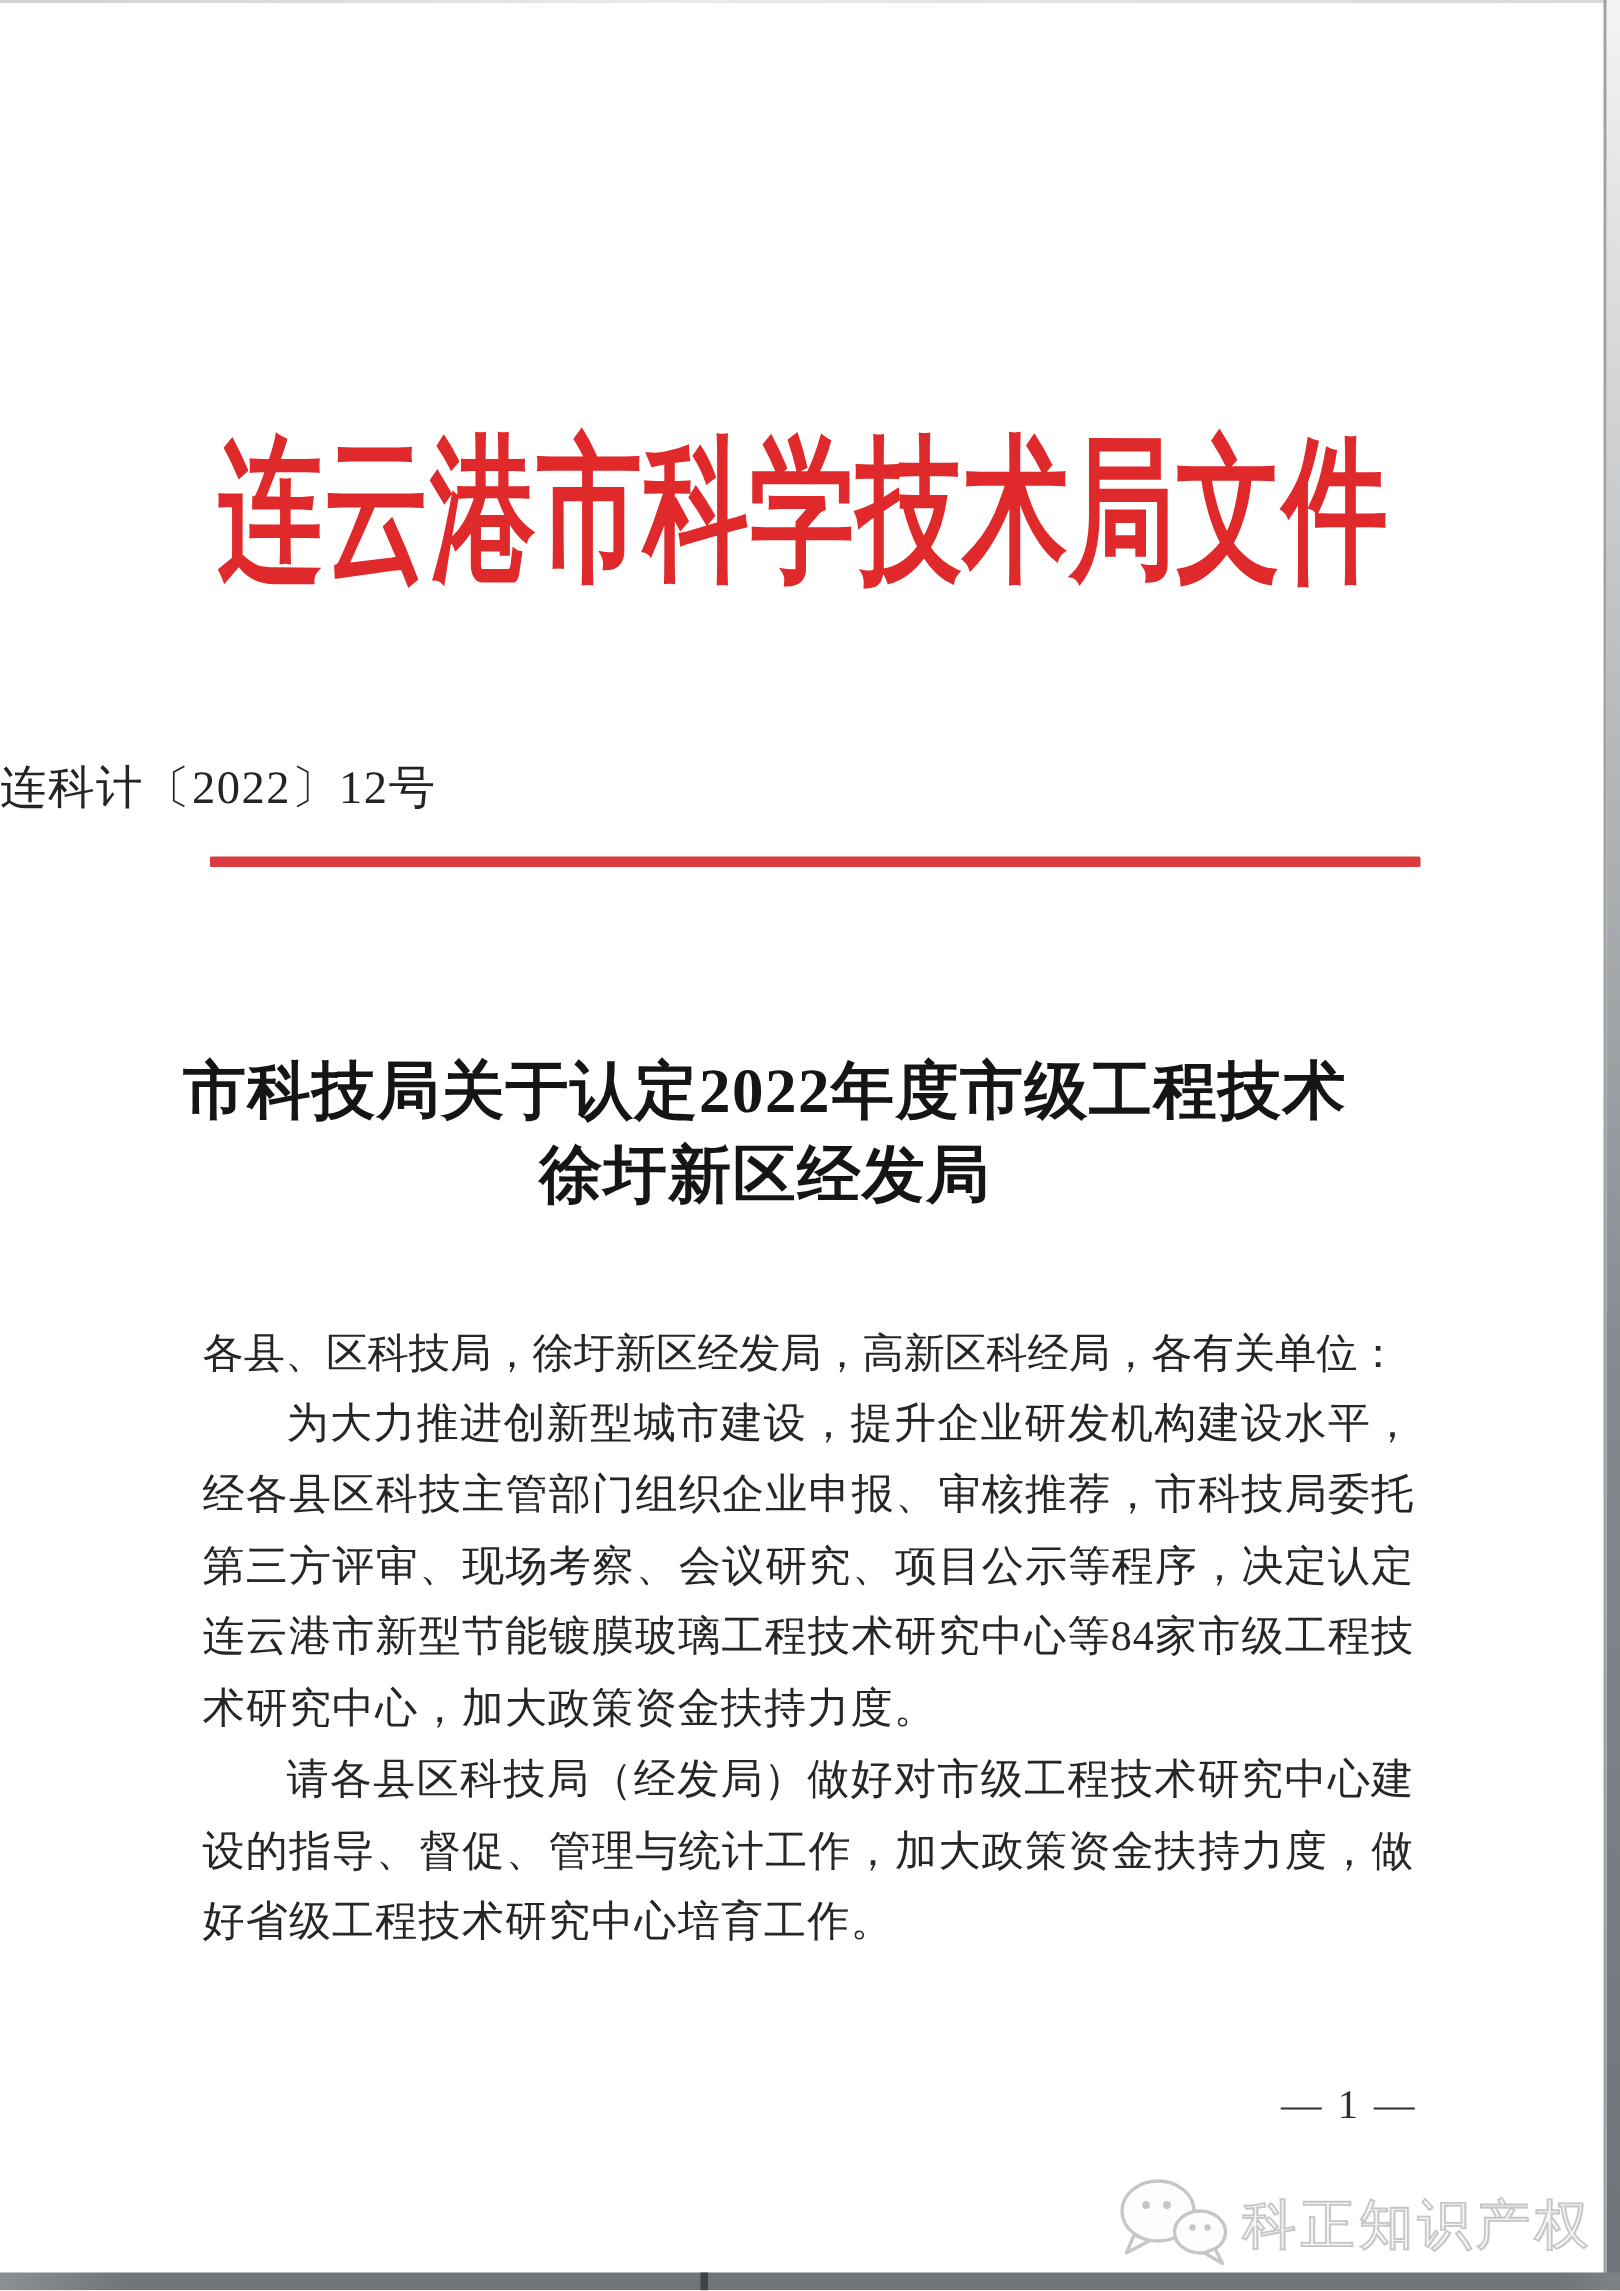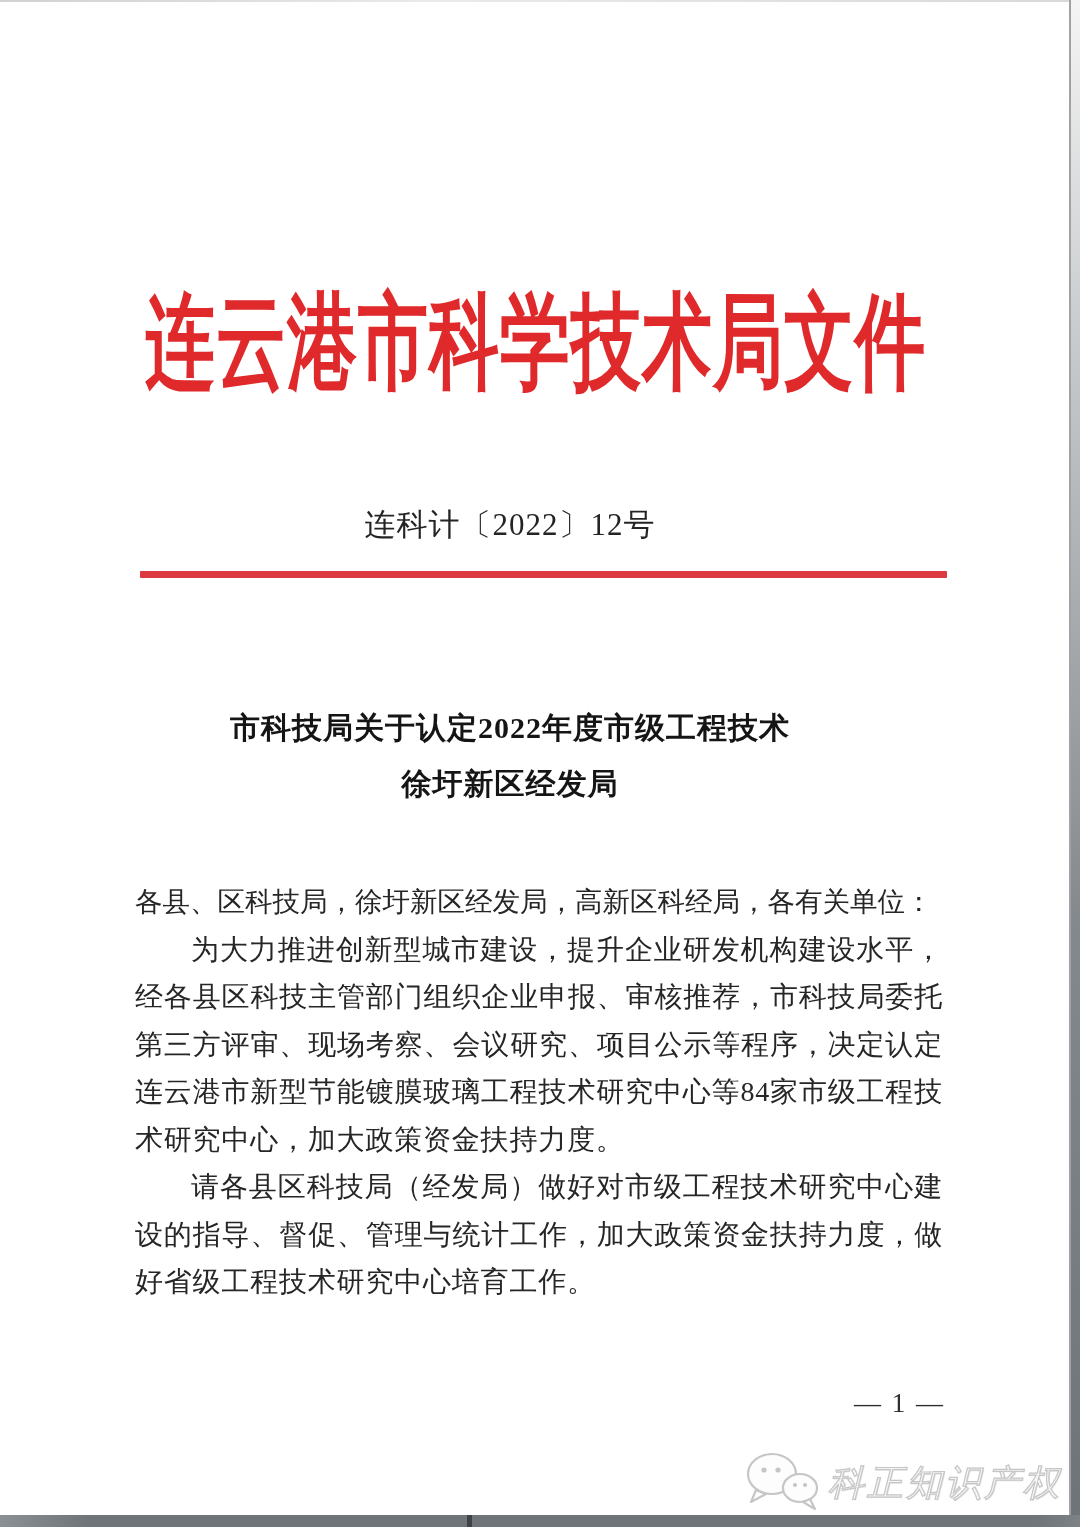--- a/index.html
+++ b/index.html
@@ -27,47 +27,47 @@
     font-size:70px;line-height:70px;font-weight:bold;
     color:#e0292b;
     letter-spacing:1px;
     transform:scaleY(1.5);
     transform-origin:center center;
     white-space:nowrap;
   }
 
   
   .doc-number{position:absolute;left:0;right:60px;top:505px;
-    text-align:center;font-size:31px;line-height:40px;color:#242424;letter-spacing:1px;}
+    font-size:31px;line-height:40px;color:#242424;letter-spacing:1px;}
 
   
   .red-rule{position:absolute;left:140px;top:571px;width:807px;height:7px;
     background:#dc3a40;border-radius:1px;}
 
   
   .doc-title{position:absolute;left:0;right:60px;top:700px;text-align:center;
-    font-size:30px;line-height:56px;font-weight:bold;color:#151515;letter-spacing:1px;}
+    font-size:42px;line-height:56px;font-weight:bold;color:#151515;letter-spacing:1px;}
 
   
   .body-text{position:absolute;left:135px;top:866px;width:808px;
     font-size:28px;line-height:47.5px;color:#262626;margin-top:12px;}
   .salutation{letter-spacing:0;font-size:27.5px;white-space:nowrap;}
   .body-text p{
     margin:0;text-indent:2em;
     text-align:justify;text-justify:inter-ideograph;
     letter-spacing:0.8px;
   }
 
   
   .page-number{position:absolute;right:135px;top:1388px;
     font-size:27px;color:#2e2e2e;letter-spacing:2px;}
 
   
   .watermark{position:absolute;right:18px;top:1448px;
-    display:flex;align-items:center;gap:6px;font-style:italic;}
+    display:flex;align-items:center;gap:6px;}
   .watermark .wm-text{
     font-size:36px;letter-spacing:3px;
     color:#f6f6f6;
     -webkit-text-stroke:1.2px #c6c6c6;
     text-shadow:1px 1px 0 #e8e8e8;
     font-family:"Liberation Sans","DejaVu Sans",sans-serif;
     white-space:nowrap;
   }
 </style>
 </head>

